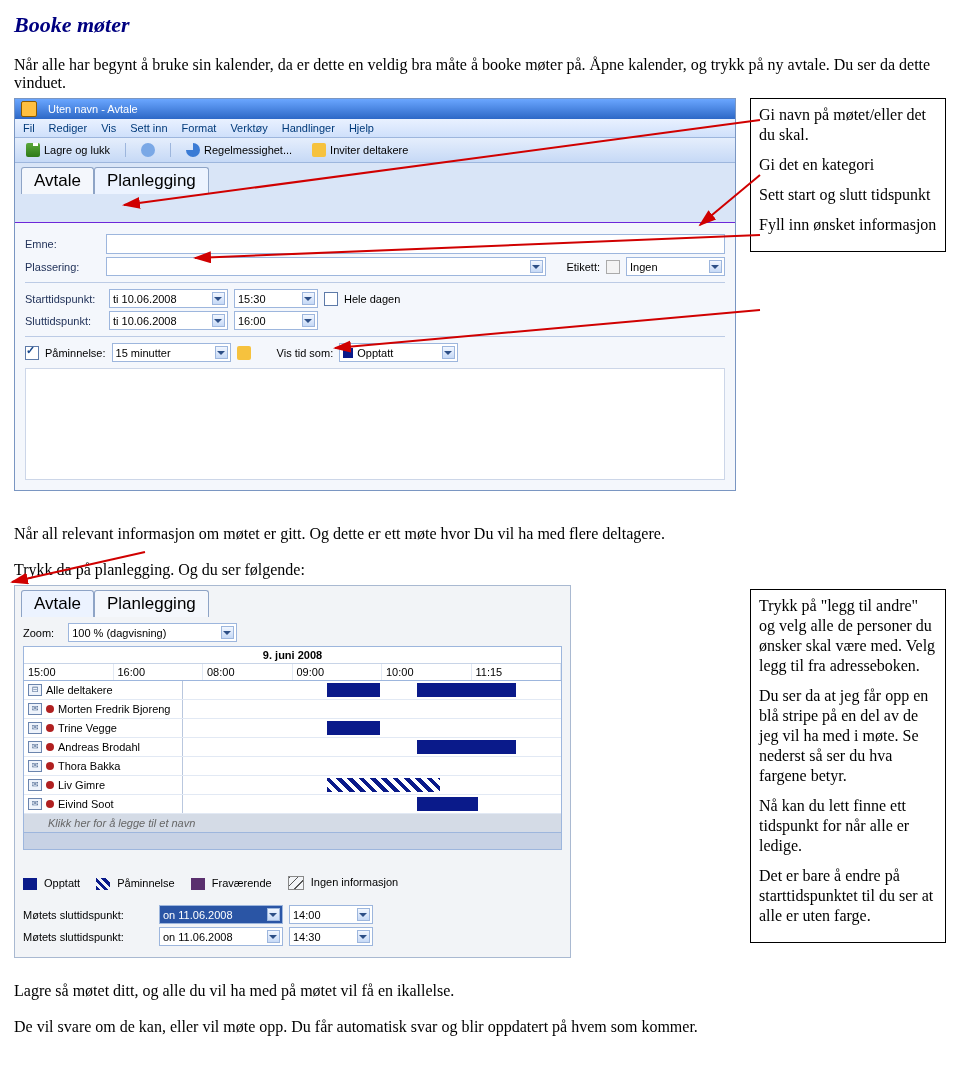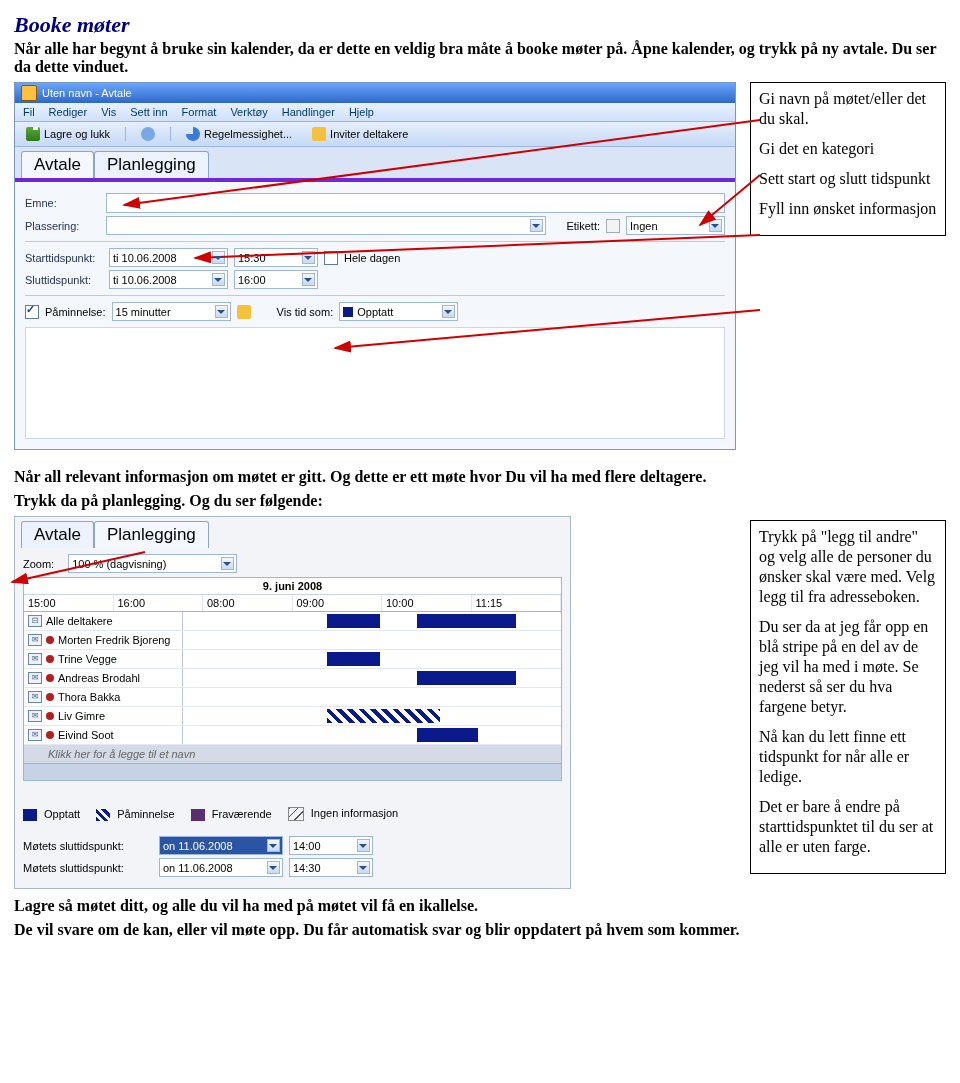--- a/index.html
+++ b/index.html
@@ -1,47 +1,47 @@
 <!DOCTYPE html>
 <html><head>
 <meta charset="utf-8">
 <style>
   body { margin:0; padding:12px 14px; width:960px; box-sizing:border-box;
          font-family:"Times New Roman", serif; font-size:16px; color:#000; position:relative; }
   .title { font-size:22px; font-weight:bold; font-style:italic; color:#000080; }
-  .para { font-size:16px; margin:2px 0 6px;font-weight:bold; }
+  .para { font-size:16px; margin:18px 0 6px; }
   .sidebox { float:right; width:178px; border:1px solid #000; padding:6px 8px;
              font-size:16px; line-height:1.25; margin-left:10px; background:#fff; }
   .sidebox p { margin:0 0 10px; }
   .outlookwin { width:720px; border:1px solid #7a96c2; background:#d9e5f7;
                 font-family:Tahoma,Arial,sans-serif; font-size:11px; margin:4px 0 16px; }
   .titlebar { height:18px; background:linear-gradient(to bottom,#6aa6ff 0%,#2d68c6 100%);
               color:#fff; padding:1px 6px; font-size:11px; display:flex;
-              align-items:center; gap:5px; }
+              align-items:center; gap:11px; }
   .titlebar .oicon { width:14px; height:14px; background:#ffc040; border:1px solid #8a5a00;
                      border-radius:2px; }
   .menubar { background:linear-gradient(#e9f1ff,#cfe0fb); padding:2px 6px; display:flex;
              gap:10px; font-size:11px; color:#003a7a; border-bottom:1px solid #9db6dd; }
   .menubar span { padding:1px 2px; }
   .toolbar { background:linear-gradient(#e5eefc,#c6d9f6); padding:3px 6px; display:flex;
              gap:10px; align-items:center; font-size:11px; border-bottom:1px solid #9db6dd; }
   .toolbar .tb-btn { display:flex; align-items:center; gap:4px; padding:1px 4px;
                      border:1px solid transparent; border-radius:3px; }
   .tb-ico { width:14px; height:14px; display:inline-block; }
   .ico-save { background:linear-gradient(#5aa83b,#2e7a18); border-radius:2px; position:relative; }
   .ico-save::after{content:""; position:absolute; left:7px; top:0; width:5px; height:3px; background:#fff;}
   .ico-share { background:#7aa8e6; border-radius:7px; }
   .ico-recur { background:conic-gradient(#3a7bd5 0deg 270deg, transparent 270deg); border-radius:50%; }
   .ico-invite { background:#f6c23e; border-radius:2px; }
   .toolbar .sep { width:1px; height:14px; background:#9db6dd; }
   .tabstrip { display:flex; gap:0; padding:4px 6px 0; background:#d9e5f7; }
   .tab { padding:3px 12px; font-size:17px; border:1px solid #8ea4c6; border-bottom:none;
          border-radius:3px 3px 0 0; background:#ecf3ff; position:relative; }
   .tab.active { background:#f4f7fc; z-index:2; }
-  .formarea { background:#f4f7fc; padding:8px 10px 10px; border-top:4px solid #6d28d9; }
+  .formarea { background:#f4f7fc; padding:8px 10px 10px; border-top:1px solid #6d28d9;margin-top:28px; }
   .row { display:flex; align-items:center; gap:6px; margin:3px 0; font-size:11px; }
   .lbl { width:75px; color:#22335a; }
   .lblw { width:78px; }
   .txt { height:17px; border:1px solid #9db6dd; background:#fff; flex:1; padding:0 3px;
          display:flex; align-items:center; }
   .txtbig { height:18px; }
   .dd { height:17px; border:1px solid #9db6dd; background:#fff; display:flex;
         align-items:center; padding:0 24px 0 3px; position:relative; min-width:90px; }
   .dd::after { content:""; position:absolute; right:2px; top:2px; width:13px; height:13px;
                background:linear-gradient(#f2f7ff,#c6d9f6); border:1px solid #9db6dd;

